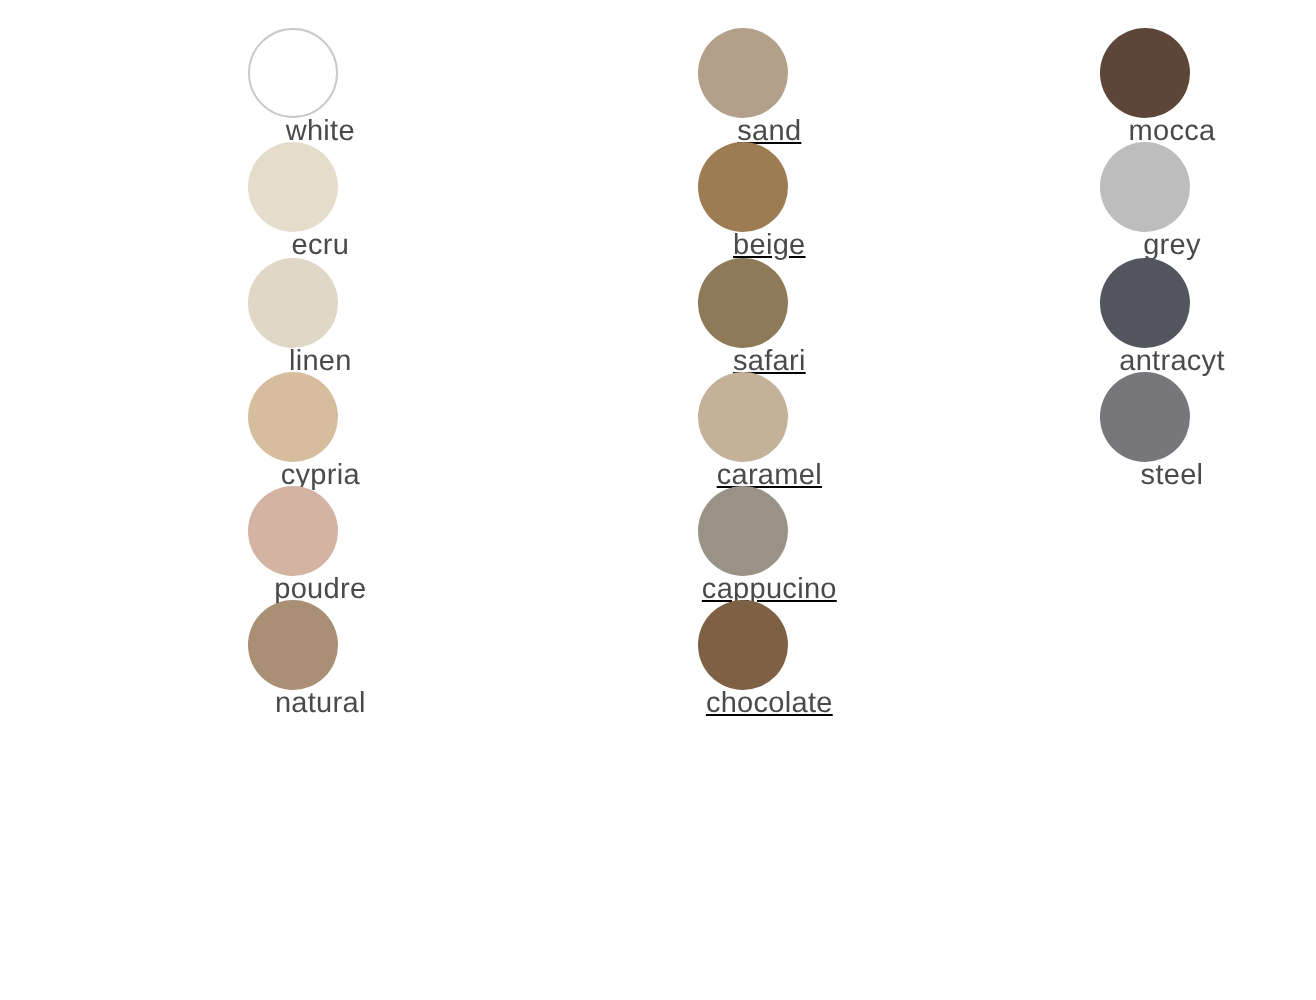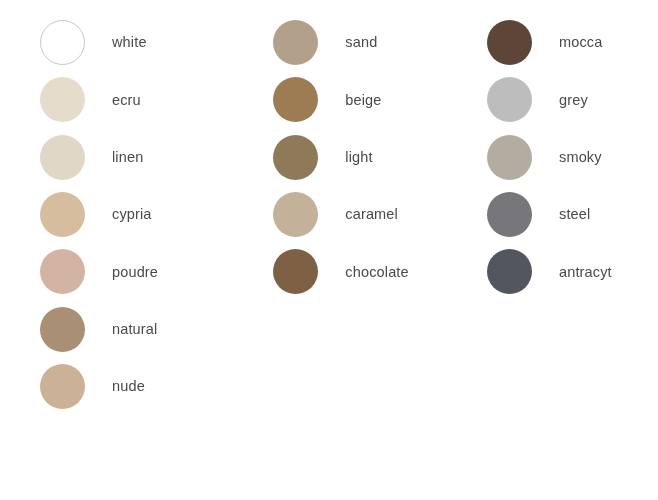--- a/index.html
+++ b/index.html
@@ -23,26 +23,26 @@
     display: flex;
     flex-direction: row;
     align-items: flex-start;
   }
   .palette-column {
     display: flex;
     flex-direction: column;
     align-items: flex-start;
   }
   .col-1 { width: 242px; padding-left: 40px; }
-  .col-2 { width: 222px; padding-left: 20px; }
+  .col-2 { width: 222px; padding-left: 20px; text-decoration: underline; }
   .col-3 { width: 194px; padding-left: 18px; }
 
   .swatch-row {
     display: flex;
-    flex-direction: row;
+    flex-direction: column;
     align-items: center;
     height: 57.3px;
     width: 100%;
   }
   .swatch-dot {
     width: 45px;
     height: 45px;
     border-radius: 50%;
     flex: 0 0 45px;
     box-sizing: border-box;
@@ -81,62 +81,58 @@
         <span class="swatch-label">cypria</span>
       </div>
       <div class="swatch-row">
         <div class="swatch-dot" style="background: rgb(211, 180, 162);"></div>
         <span class="swatch-label">poudre</span>
       </div>
       <div class="swatch-row">
         <div class="swatch-dot" style="background: rgb(169, 143, 116);"></div>
         <span class="swatch-label">natural</span>
       </div>
-      <div class="swatch-row">
-        <div class="swatch-dot" style="background: rgb(203, 178, 150);"></div>
-        <span class="swatch-label">nude</span>
-      </div>
     </div>
   <div class="palette-column col-2">
       <div class="swatch-row">
         <div class="swatch-dot" style="background: rgb(179, 160, 139);"></div>
         <span class="swatch-label">sand</span>
       </div>
       <div class="swatch-row">
         <div class="swatch-dot" style="background: rgb(157, 124, 83);"></div>
         <span class="swatch-label">beige</span>
       </div>
       <div class="swatch-row">
         <div class="swatch-dot" style="background: rgb(142, 122, 88);"></div>
-        <span class="swatch-label">light</span>
+        <span class="swatch-label">safari</span>
       </div>
       <div class="swatch-row">
         <div class="swatch-dot" style="background: rgb(195, 178, 153);"></div>
         <span class="swatch-label">caramel</span>
+      </div>
+      <div class="swatch-row">
+        <div class="swatch-dot" style="background: rgb(155, 146, 135);"></div>
+        <span class="swatch-label">cappucino</span>
       </div>
       <div class="swatch-row">
         <div class="swatch-dot" style="background: rgb(126, 97, 68);"></div>
         <span class="swatch-label">chocolate</span>
       </div>
     </div>
   <div class="palette-column col-3">
       <div class="swatch-row">
         <div class="swatch-dot" style="background: rgb(93, 70, 56);"></div>
         <span class="swatch-label">mocca</span>
       </div>
       <div class="swatch-row">
         <div class="swatch-dot" style="background: rgb(189, 189, 189);"></div>
         <span class="swatch-label">grey</span>
       </div>
       <div class="swatch-row">
-        <div class="swatch-dot" style="background: rgb(179, 172, 160);"></div>
-        <span class="swatch-label">smoky</span>
+        <div class="swatch-dot" style="background: rgb(83, 86, 95);"></div>
+        <span class="swatch-label">antracyt</span>
       </div>
       <div class="swatch-row">
         <div class="swatch-dot" style="background: rgb(119, 118, 122);"></div>
         <span class="swatch-label">steel</span>
       </div>
-      <div class="swatch-row">
-        <div class="swatch-dot" style="background: rgb(83, 86, 95);"></div>
-        <span class="swatch-label">antracyt</span>
-      </div>
     </div>
 </div>
 
 </body></html>

